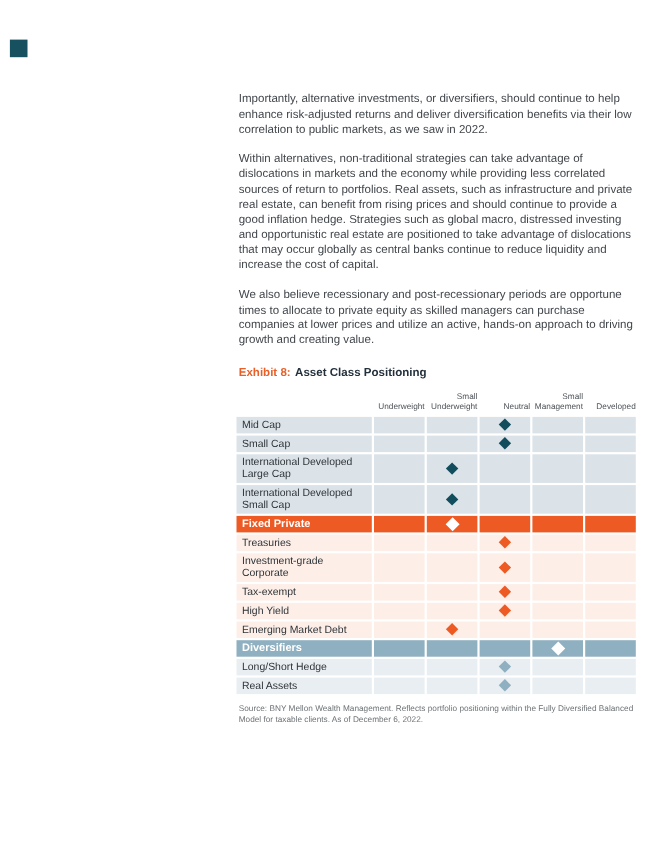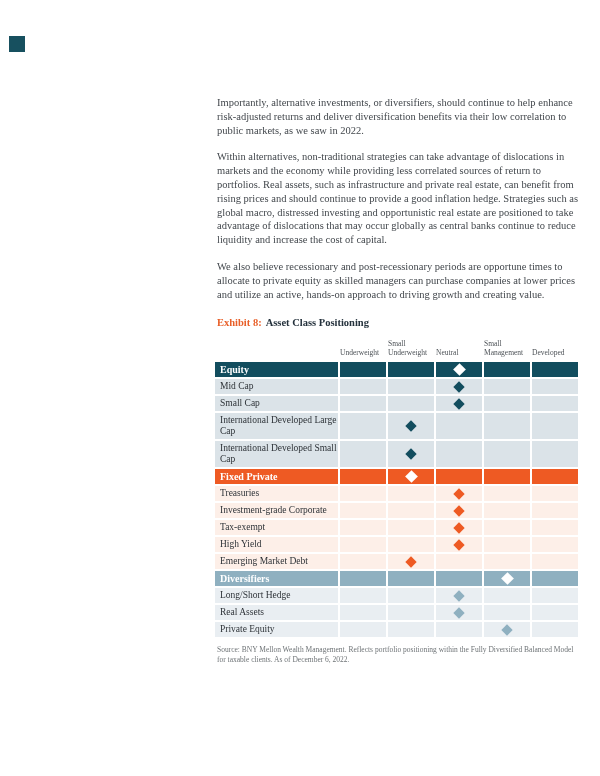--- a/index.html
+++ b/index.html
@@ -3,32 +3,32 @@
 <meta charset="utf-8">
 <style>
   * { margin:0; padding:0; box-sizing:border-box; }
   html,body { width:600px; height:776px; background:#ffffff; overflow:hidden;
               font-family:"Liberation Sans", sans-serif; }
   .page { position:relative; width:600px; height:776px; background:#fff; }
 
   .corner-square { position:absolute; left:9px; top:36px; width:16px; height:16px;
                    background:var(--c-corner-square,#17505f); }
 
-  .content { position:absolute; left:217px; top:96px; width:362px;font-family:Liberation Serif, serif; }
+  .content { position:absolute; left:217px; top:84px; width:362px; }
 
   .para { font-size:10.5px; line-height:13.8px; color:#42474c; margin-bottom:13px; }
 
   .exhibit { font-size:10.5px; font-weight:bold; margin-top:16px; margin-bottom:10px; color:#24313c; }
   .exhibit .ex-label { color:var(--c-accent-orange,#e85f28); margin-right:4px; }
 
   .table { width:363px; margin-left:-2px; }
 
   .col-headers { display:flex; gap:2px; align-items:flex-end; margin-bottom:2px; min-height:22px; }
   .col-headers .spacer { width:123px; flex:none; }
-  .col-headers .head { flex:1; text-align:left; font-size:7.5px; line-height:9px;
+  .col-headers .head { flex:1; text-align:right; font-size:7.5px; line-height:9px;
                        color:#4d5257; padding-bottom:3px; }
 
   .trow { display:flex; gap:2px; margin-bottom:2px; }
   .trow .lbl { width:123px; flex:none; display:flex; align-items:center;
                font-size:9.5px; line-height:11px; color:#2e3338; padding:2px 0 2px 5px;
                min-height:15px; }
   .trow .cell { flex:1; position:relative; display:flex; align-items:center; justify-content:center; }
 
   .diamond { width:8px; height:8px; transform:rotate(45deg); display:block; }
 
@@ -67,30 +67,20 @@
     <div class="table">
       <div class="col-headers">
         <div class="spacer"></div>
         <div class="head">Underweight</div>
         <div class="head">Small Underweight</div>
         <div class="head">Neutral</div>
         <div class="head">Small Management</div>
         <div class="head">Developed</div>
       </div>
       <div id="table-rows">
-          <div class="trow section sec-equity">
-            <div class="lbl">Equity</div>
-            <div class="cell"></div>
-            <div class="cell"></div>
-            <div class="cell">
-              <span class="diamond"></span>
-            </div>
-            <div class="cell"></div>
-            <div class="cell"></div>
-          </div>
           <div class="trow item sec-equity">
             <div class="lbl">Mid Cap</div>
             <div class="cell"></div>
             <div class="cell"></div>
             <div class="cell">
               <span class="diamond"></span>
             </div>
             <div class="cell"></div>
             <div class="cell"></div>
           </div>
@@ -207,29 +197,19 @@
           <div class="trow item sec-diversifiers">
             <div class="lbl">Real Assets</div>
             <div class="cell"></div>
             <div class="cell"></div>
             <div class="cell">
               <span class="diamond"></span>
             </div>
             <div class="cell"></div>
             <div class="cell"></div>
           </div>
-          <div class="trow item sec-diversifiers">
-            <div class="lbl">Private Equity</div>
-            <div class="cell"></div>
-            <div class="cell"></div>
-            <div class="cell"></div>
-            <div class="cell">
-              <span class="diamond"></span>
-            </div>
-            <div class="cell"></div>
-          </div>
         </div>
     </div>
 
     <p class="source">Source: BNY Mellon Wealth Management. Reflects portfolio positioning within the Fully Diversified Balanced Model for taxable clients. As of December 6, 2022.</p>
 
   </div>
 </div>
 
 </body></html>

